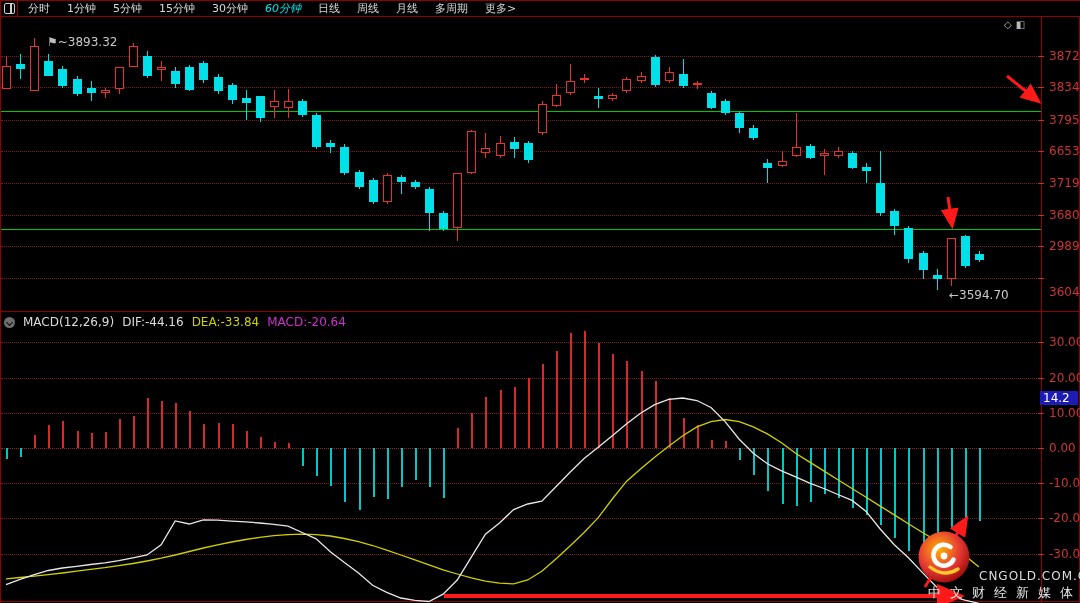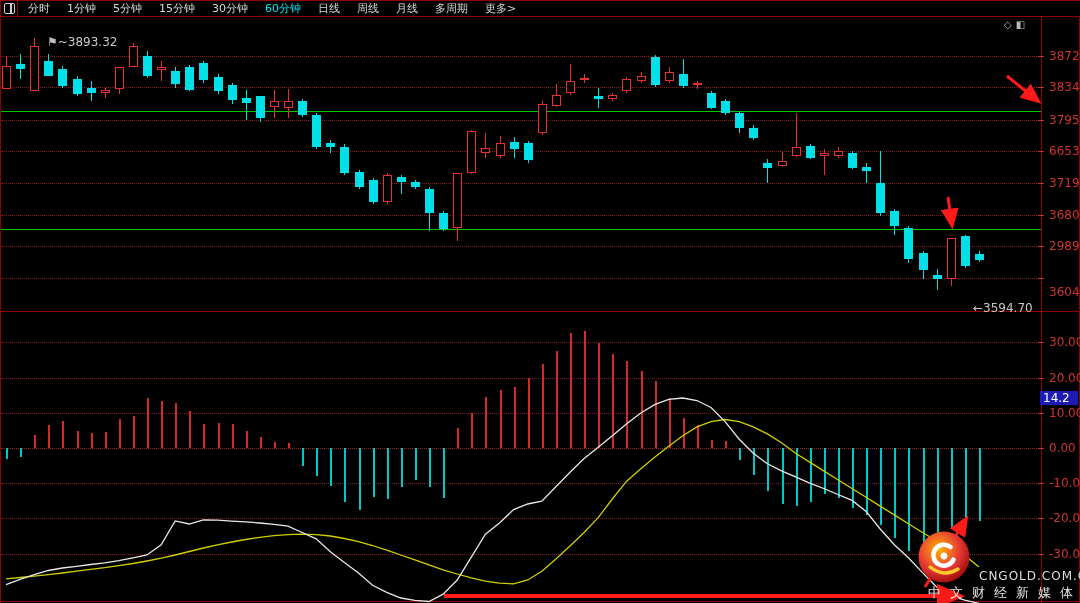--- a/index.html
+++ b/index.html
@@ -10,21 +10,21 @@
   #menubar{position:absolute;left:0;top:0;width:1080px;height:17px;
            border-top:1px solid #8f0000;border-bottom:1px solid #8f0000;box-sizing:border-box;
            display:flex;align-items:center;font-size:11px;color:#d8d8d8;}
   #panel-toggle{width:16px;height:15px;border-right:1px solid #8f0000;display:flex;
                 align-items:center;justify-content:center;cursor:pointer;}
   #panel-toggle .glyph{width:9px;height:9px;border:1px solid #cfcfcf;border-radius:2px;
                 position:relative;}
   #panel-toggle .glyph::after{content:"";position:absolute;left:5px;top:0;width:2px;height:9px;background:#cfcfcf;}
   .lmenu{display:flex;gap:17px;padding-left:10px;white-space:nowrap;text-align:center;}
   .lmenu .mi{cursor:pointer;}
-  .lmenu .mi.active{color:#00e5ee;}
+  .lmenu .mi.active{color:#00e5ee;font-style:italic;}
   .rmenu{position:absolute;right:1px;top:0;height:15px;display:flex;align-items:center;}
   .rmenu .mi{border-left:1px solid #8f0000;padding:0 9px;height:15px;line-height:15px;cursor:pointer;color:#e0e0e0;}
   
   #titlerow{position:absolute;left:0;top:17px;width:1040px;height:15px;font-size:12px;
             display:flex;align-items:center;color:#e8e8e8;}
   #titlerow .t{padding-left:3px;}
   .circle-chev{display:inline-block;width:11px;height:11px;border-radius:50%;background:#6f6f6f;
                margin-left:5px;position:relative;cursor:pointer;}
   .circle-chev::after{content:"";position:absolute;left:2.5px;top:3px;width:4px;height:4px;
                border-right:1.5px solid #0c0c0c;border-bottom:1.5px solid #0c0c0c;transform:rotate(45deg);}
@@ -75,20 +75,27 @@
       <span class="mi">日线</span>
       <span class="mi">周线</span>
       <span class="mi">月线</span>
       <span class="mi">多周期</span>
       <span class="mi">更多&gt;</span>
     </div>
   </div>
 
   <div id="titleicons"><span>◇</span><span>◧</span></div>
 
+  <div id="macdheader">
+    <span class="circle-chev" style="margin-left:0"></span>
+    <span class="w">MACD(12,26,9)</span>
+    <span class="w">DIF:-44.16</span>
+    <span class="y">DEA:-33.84</span>
+    <span class="m">MACD:-20.64</span>
+  </div>
 
   <div id="chart">
       <div class="hsep" style="top: 16px;"></div>
       <div class="hsep" style="top: 311px;"></div>
       <div class="hsep" style="top: 601px;"></div>
       <div class="vaxis"></div>
       <div class="vedge"></div>
       <div class="gridline" style="top: 55.8773px;"></div>
       <div class="tick" style="top: 55.8773px;"></div>
       <div class="axlabel" style="top: 48.8773px;">3872</div>
@@ -271,21 +278,21 @@
       <div class="body-dn" style="left: 918px; top: 252.994px; width: 9px; height: 16.5644px;"></div>
       <div class="wick" style="left: 936px; top: 268.73px; height: 21.5337px; background: rgb(0, 224, 232);"></div>
       <div class="body-dn" style="left: 932px; top: 274.528px; width: 9px; height: 4.1411px;"></div>
       <div class="wick" style="left: 950px; top: 238.086px; height: 47.4571px; background: rgb(232, 48, 48);"></div>
       <div class="body-up" style="left: 946px; top: 238.086px; width: 9px; height: 41.411px;"></div>
       <div class="wick" style="left: 964px; top: 234.773px; height: 33.1288px; background: rgb(0, 224, 232);"></div>
       <div class="body-dn" style="left: 960px; top: 235.601px; width: 9px; height: 30.6442px;"></div>
       <div class="wick" style="left: 978px; top: 250.509px; height: 11.5951px; background: rgb(0, 224, 232);"></div>
       <div class="body-dn" style="left: 974px; top: 253.822px; width: 9px; height: 5.79755px;"></div>
       <div class="pricenote" style="left: 46px; top: 35px;"><span style="color:#bdbdbd">⚑</span>~3893.32</div>
-      <div class="pricenote" style="left: 972px; top: 287.543px; margin-top: 13px;"><span>←</span>3594.70</div>
+      <div class="pricenote" style="left: 948px; top: 287.543px;"><span>←</span>3594.70</div>
       <div class="mbar-dn" style="left: 5px; top: 448px; height: 10.56px;"></div>
       <div class="mbar-dn" style="left: 19px; top: 448px; height: 8.8px;"></div>
       <div class="mbar-up" style="left: 33px; top: 434.976px; height: 13.024px;"></div>
       <div class="mbar-up" style="left: 47px; top: 424.768px; height: 23.232px;"></div>
       <div class="mbar-up" style="left: 61px; top: 421.248px; height: 26.752px;"></div>
       <div class="mbar-up" style="left: 76px; top: 431.104px; height: 16.896px;"></div>
       <div class="mbar-up" style="left: 90px; top: 433.216px; height: 14.784px;"></div>
       <div class="mbar-up" style="left: 104px; top: 432.16px; height: 15.84px;"></div>
       <div class="mbar-up" style="left: 118px; top: 419.136px; height: 28.864px;"></div>
       <div class="mbar-up" style="left: 132px; top: 416.32px; height: 31.68px;"></div>

